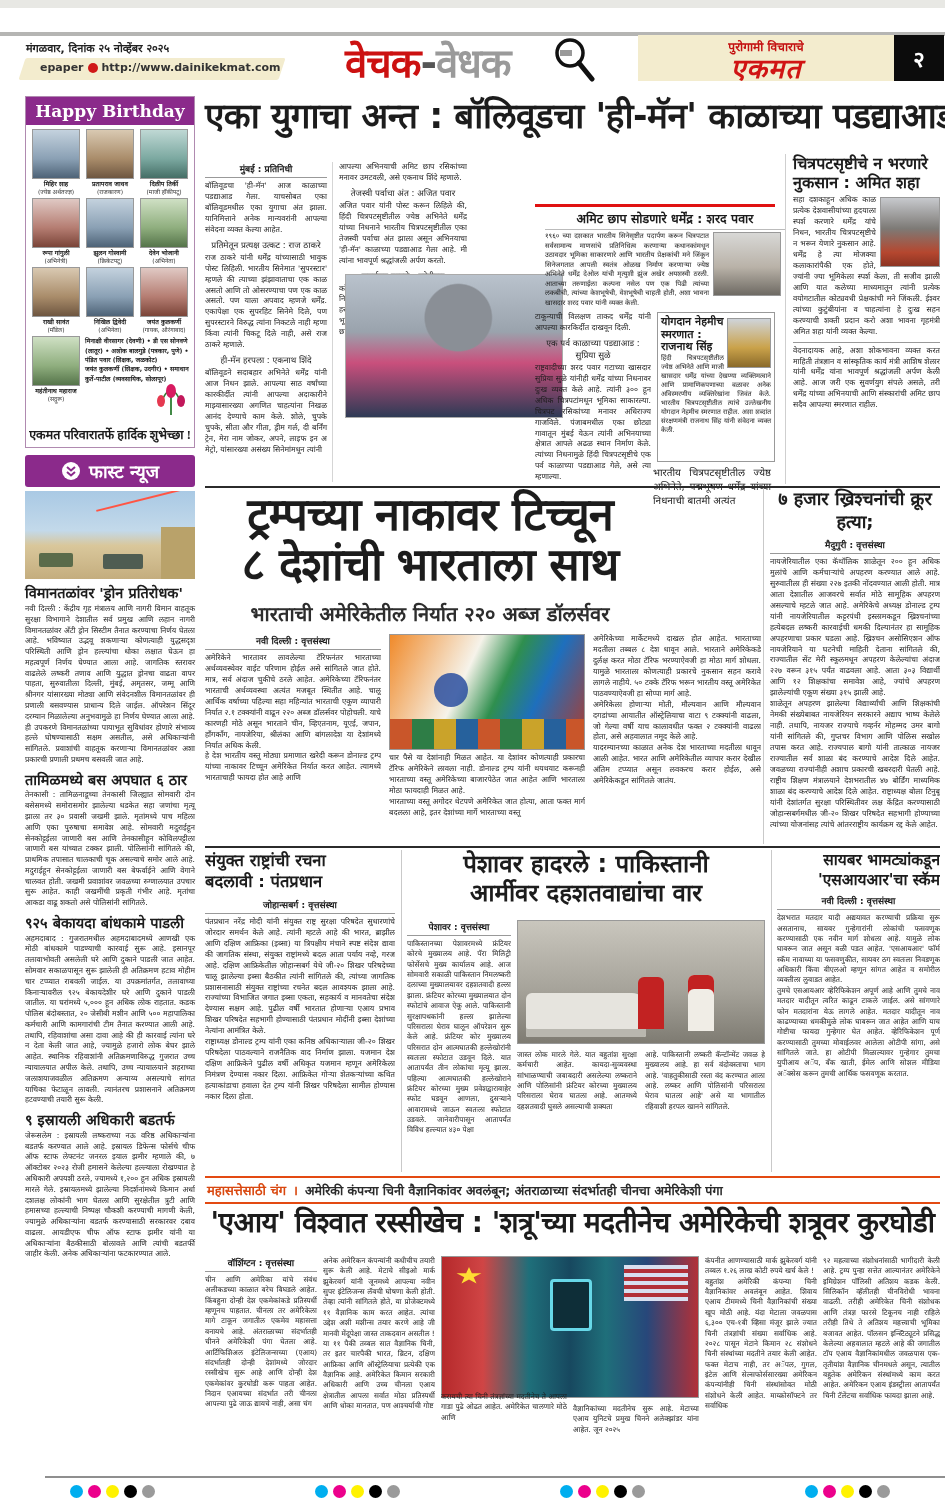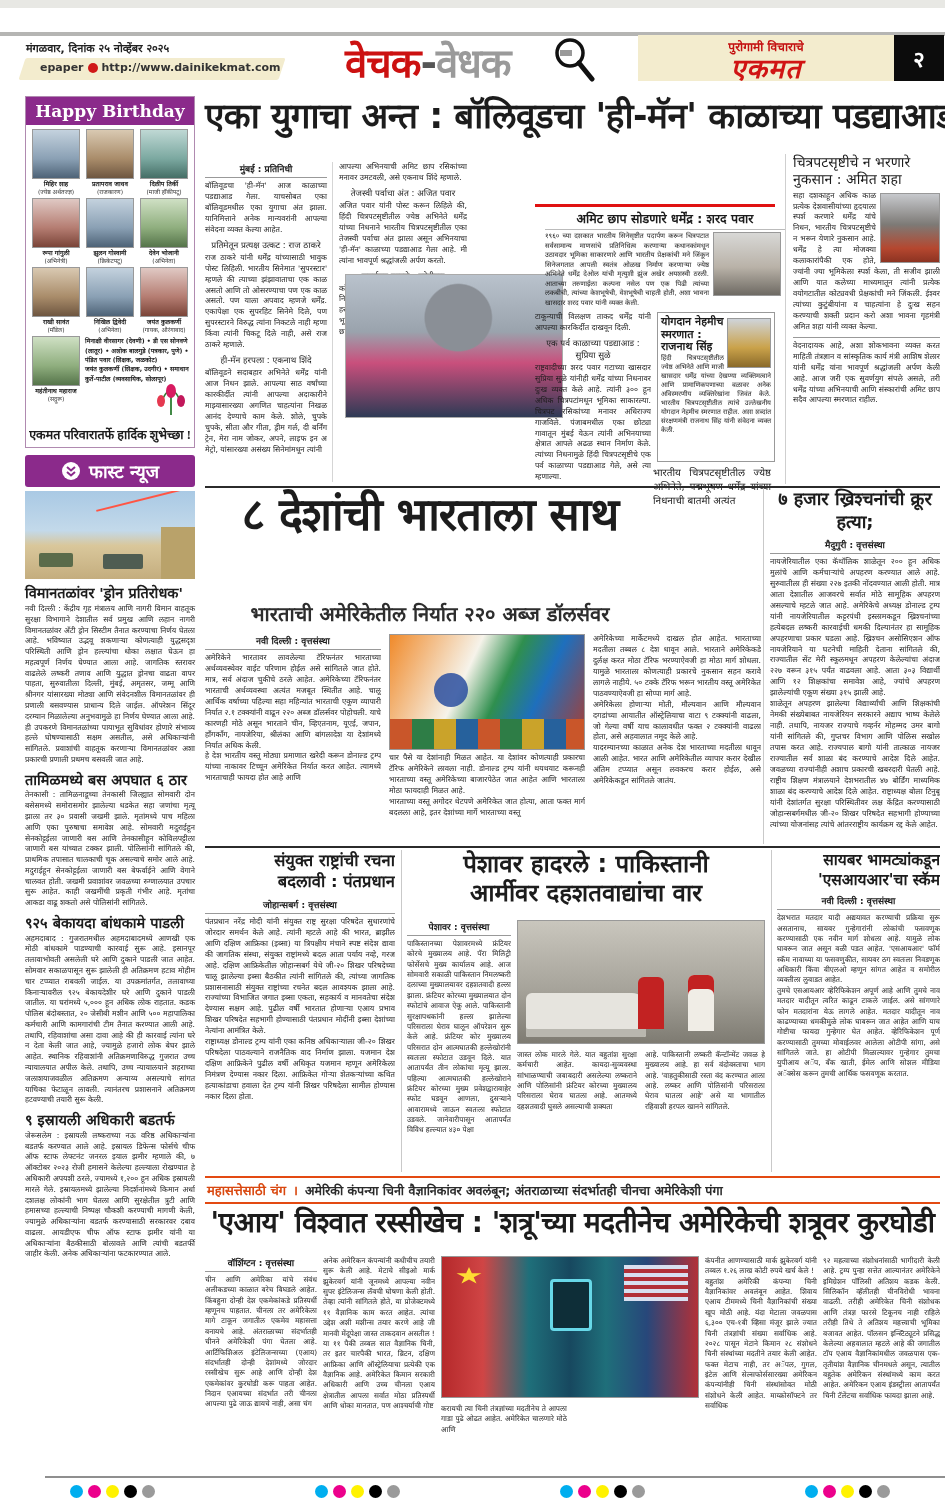--- a/index.html
+++ b/index.html
@@ -70,21 +70,21 @@
   .pawar-flex { display:flex; gap:4px; }
   .pawar-body { width:164px; font-size:6.9px; line-height:1.38; text-align:justify; }
   .pawar-ph { width:68px; height:64px; background:linear-gradient(180deg,#d8d8d6 0%,#b9b2a8 55%,#6e6a63 100%); border:1px solid #999; }
   .l-colC { position:absolute; left:330px; top:214px; width:116px; height:170px; overflow:hidden; }
   .rajnath-box { position:absolute; left:452px; top:214px; width:118px; height:150px; border:1px solid #999; padding:3px; overflow:hidden; }
   .rajnath-title { font-size:11px; font-weight:900; line-height:1.15; }
   .rajnath-ph { float:right; width:44px; height:50px; margin:2px 0 2px 3px; background:linear-gradient(180deg,#cfd4da 0%,#caa24a 60%,#8a6a2a 100%); border:1px solid #999; }
   .small-body { font-size:6.7px; line-height:1.35; text-align:justify; }
   .l-colC-bottom { position:absolute; left:448px; top:368px; width:118px; font-size:10px; line-height:1.4; text-align:justify; }
   .l-colD { position:absolute; left:580px; top:56px; width:155px; height:330px; border-left:1px solid #cfcfcf; padding-left:7px; overflow:hidden; }
-  .shah-title { font-size:14px; font-weight:400; line-height:1.2; margin-bottom:3px; }
+  .shah-title { font-size:16px; font-weight:700; line-height:1.2; margin-bottom:3px; }
   .shah-ph { float:right; width:60px; height:70px; margin:2px 0 2px 4px; background:linear-gradient(180deg,#c7c9cd 0%,#7d7a76 45%,#b5472f 80%,#8c3322 100%); border:1px solid #999; }
   .shah-div { border-top:1px solid #999; margin:4px 0 3px 0; }
 
   
   .sec-trade { position:absolute; left:0; top:480px; width:735px; height:356px; }
   .trade-headline { position:absolute; left:0; top:2px; width:450px; text-align:center; font-size:45px; font-weight:900; line-height:1.1; letter-spacing:-1px; }
   .trade-sub { position:absolute; left:0; top:112px; width:450px; text-align:center; font-size:20px; font-weight:900; color:#2d2d2d; }
   .trade-cols { position:absolute; left:0; top:146px; width:556px; height:208px; }
   .t-c1 { position:absolute; left:0; top:0; width:176px; height:208px; overflow:hidden; }
   .t-c2 { position:absolute; left:184px; top:0; width:196px; height:208px; overflow:hidden; }
@@ -92,21 +92,21 @@
   .trade-ph { width:196px; height:116px; margin-bottom:3px; border:1px solid #999; background:
       linear-gradient(115deg,#f08a2a 0%,#f6f3ea 38%,#2f8f4e 55%,#1e6fbd 72%,#b23a2a 100%); position:relative; overflow:hidden; }
   .trade-ph .chakra { position:absolute; left:44px; top:38px; width:34px; height:34px; border-radius:50%; background:#2a4fa0; opacity:.85; }
   .trade-ph .boxes { position:absolute; left:0; bottom:0; width:100%; height:30px; background:repeating-linear-gradient(90deg,#c9562a 0 22px,#2e7d46 22px 44px,#caa32a 44px 66px,#26619c 66px 88px); }
   .nigeria-col { position:absolute; left:565px; top:0; width:170px; height:356px; overflow:hidden; }
   .nigeria-head { font-size:18px; font-weight:900; text-align:center; line-height:1.25; margin-bottom:5px; }
 
   
   .sec-third { position:absolute; left:0; top:842px; width:735px; height:322px; }
   .un-col { position:absolute; left:0; top:0; width:190px; height:322px; overflow:hidden; }
-  .un-head { font-size:16.5px; font-weight:900; text-align:right; line-height:1.3; margin-bottom:5px; }
+  .un-head { font-size:16.5px; font-weight:900; text-align:left; line-height:1.3; margin-bottom:5px; }
   .pesh-zone { position:absolute; left:202px; top:0; width:358px; height:322px; }
   .pesh-head { font-size:24px; font-weight:900; text-align:center; line-height:1.2; }
   .pesh-c1 { position:absolute; left:0; top:70px; width:104px; height:252px; overflow:hidden; }
   .pesh-ph { position:absolute; left:110px; top:70px; width:248px; height:124px; border:1px solid #999; background:
       linear-gradient(180deg,#c9c6bd 0%,#a7a49b 55%,#7e7b72 100%); overflow:hidden; }
   .pesh-ph .car { position:absolute; left:8px; bottom:6px; width:120px; height:44px; background:#e6e4de; border-radius:6px 14px 2px 2px; box-shadow:inset 0 -8px 0 #b9b7af; }
   .pesh-ph .vest1 { position:absolute; left:120px; bottom:14px; width:26px; height:52px; background:#c22222; border-radius:6px 6px 0 0; }
   .pesh-ph .vest2 { position:absolute; left:170px; bottom:12px; width:26px; height:56px; background:#f0ede6; box-shadow:inset 0 14px 0 #c22222; border-radius:6px 6px 0 0; }
   .pesh-u1 { position:absolute; left:110px; top:200px; width:120px; height:122px; overflow:hidden; }
   .pesh-u2 { position:absolute; left:238px; top:200px; width:120px; height:122px; overflow:hidden; }
@@ -123,21 +123,21 @@
   .sec-ai { position:absolute; left:0; top:1200px; width:735px; height:262px; }
   .ai-head { font-size:28px; font-weight:900; text-align:center; letter-spacing:-0.5px; line-height:1.1; }
   .ai-cols { position:absolute; left:0; top:48px; width:735px; height:214px; }
   .a-c1 { position:absolute; left:0; top:0; width:112px; height:214px; overflow:hidden; }
   .a-c2 { position:absolute; left:118px; top:0; width:112px; height:214px; overflow:hidden; }
   .ai-ph { position:absolute; left:236px; top:0; width:258px; height:142px; border:1px solid #999; background:
       linear-gradient(90deg,#b5292b 0%,#d04545 16%,#1f6f7a 34%,#17485f 50%,#1f6f7a 64%,#27477a 80%,#b23038 100%); overflow:hidden; }
   .ai-ph .chip { position:absolute; left:108px; top:22px; width:42px; height:52px; background:#0e2e38; border:3px solid #67d8e8; border-radius:4px; }
   .ai-ph .stars { position:absolute; left:14px; top:10px; width:26px; height:18px; background:#ffdd33; clip-path:polygon(50% 0,61% 35%,98% 35%,68% 57%,79% 91%,50% 70%,21% 91%,32% 57%,2% 35%,39% 35%); }
   .ai-ph .stripes { position:absolute; right:10px; top:8px; width:64px; height:36px; background:repeating-linear-gradient(180deg,#d8dff0 0 4px,#b23038 4px 8px); }
-  .a-u1 { position:absolute; left:236px; top:148px; width:126px; height:66px; overflow:hidden; }
+  .a-u1 { position:absolute; left:236px; top:136px; width:126px; height:66px; overflow:hidden; }
   .a-u2 { position:absolute; left:368px; top:148px; width:126px; height:66px; overflow:hidden; }
   .a-c4 { position:absolute; left:500px; top:0; width:112px; height:214px; overflow:hidden; }
   .a-c5 { position:absolute; left:618px; top:0; width:117px; height:214px; overflow:hidden; }
 
   
   .foot-rule { position:absolute; left:45px; top:1468px; width:900px; height:2px; background:#8f8f8f; }
   .dot-group { position:absolute; top:1477px; display:flex; gap:5px; }
   .dot { width:13px; height:13px; border-radius:50%; display:inline-block; }
 
   .ph-warm { background:linear-gradient(180deg,#d9c9b2 0%,#a98c6a 60%,#6e5640 100%); }
@@ -321,20 +321,21 @@
         <div class="bodytxt">सहा दशकाहून अधिक काळ प्रत्येक देशवासीयांच्या हृदयाला स्पर्श करणारे धर्मेंद्र यांचे निधन, भारतीय चित्रपटसृष्टीचे न भरून येणारे नुकसान आहे. धर्मेंद्र हे त्या मोजक्या कलाकारांपैकी एक होते, ज्यांनी ज्या भूमिकेला स्पर्श केला, ती सजीव झाली आणि यात कलेच्या माध्यमातून त्यांनी प्रत्येक वयोगटातील कोट्यवधी प्रेक्षकांची मने जिंकली. ईश्वर त्यांच्या कुटुंबीयांना व चाहत्यांना हे दुःख सहन करण्याची शक्ती प्रदान करो अशा भावना गृहमंत्री अमित शहा यांनी व्यक्त केल्या.</div>
         <div class="shah-div"></div>
         <div class="bodytxt">वेदनादायक आहे, अशा शोकभावना व्यक्त करत माहिती तंत्रज्ञान व सांस्कृतिक कार्य मंत्री आशिष शेलार यांनी धर्मेंद्र यांना भावपूर्ण श्रद्धांजली अर्पण केली आहे. आज जरी एक सुवर्णयुग संपले असले, तरी धर्मेंद्र यांच्या अभिनयाची आणि संस्कारांची अमिट छाप सदैव आपल्या स्मरणात राहील.</div>
       </div>
     </section>
 
     <div class="hrule" style="top:478px"></div>
 
     <section class="sec-trade">
       <div class="trade-headline">
+        <div>ट्रम्पच्या नाकावर टिच्चून</div>
         <div>८ देशांची भारताला साथ</div>
       </div>
       <div class="trade-sub">भारताची अमेरिकेतील निर्यात २२० अब्ज डॉलर्सवर</div>
       <div class="trade-cols">
         <div class="t-c1">
           <div class="byline">नवी दिल्ली : वृत्तसंस्था</div>
           <div class="bodytxt">अमेरिकेने भारतावर लावलेल्या टॅरिफनंतर भारताच्या अर्थव्यवस्थेवर वाईट परिणाम होईल असे सांगितले जात होते. मात्र, सर्व अंदाज चुकीचे ठरले आहेत. अमेरिकेच्या टॅरिफनंतर भारताची अर्थव्यवस्था अत्यंत मजबूत स्थितीत आहे. चालू आर्थिक वर्षाच्या पहिल्या सहा महिन्यांत भारताची एकूण व्यापारी निर्यात २.१ टक्क्यांनी वाढून २२० अब्ज डॉलर्सवर पोहोचली. याचे कारणही मोठे असून भारताने चीन, व्हिएतनाम, यूएई, जपान, हाँगकाँग, नायजेरिया, श्रीलंका आणि बांगलादेश या देशांमध्ये निर्यात अधिक केली.</div>
           <div class="bodytxt">हे देश भारतीय वस्तू मोठ्या प्रमाणात खरेदी करून डोनाल्ड ट्रम्प यांच्या नाकावर टिच्चून अमेरिकेत निर्यात करत आहेत. त्यामध्ये भारताचाही फायदा होत आहे आणि</div>
         </div>
         <div class="t-c2">
@@ -426,20 +427,23 @@
           <div class="bodytxt" style="font-size:7.3px">या ११ पैकी तब्बल सात वैज्ञानिक चिनी, तर इतर चारपैकी भारत, ब्रिटन, दक्षिण आफ्रिका आणि ऑस्ट्रेलियाचा प्रत्येकी एक वैज्ञानिक आहे. अमेरिकेत किमान सरकारी अधिकारी आणि उच्च चीनला एआय क्षेत्रातील आपला सर्वात मोठा प्रतिस्पर्धी आणि धोका मानतात, पण आश्चर्याची गोष्ट</div>
         </div>
         <div class="ai-ph">
             <span class="stars"></span>
             <span class="stripes"></span>
             <span class="chip"></span>
           </div>
         <div class="a-u1">
           <div class="bodytxt" style="font-size:7.3px">करायची त्या चिनी तंत्रज्ञांच्या मदतीनेच ते आपला गाडा पुढे ओढत आहेत. अमेरिकेत चालणारे मोठे आणि</div>
         </div>
+        <div class="a-u2">
+          <div class="bodytxt" style="font-size:7.3px">वैज्ञानिकांच्या मदतीनेच सुरू आहे. मेटाच्या एआय युनिटचे प्रमुख चिनने अलेक्झांडर यांना आहेत. जून २०२५</div>
+        </div>
         <div class="a-c4">
           <div class="bodytxt" style="font-size:7.3px">कंपनीत आणण्यासाठी मार्क झुकेरबर्ग यांनी तब्बल १.२६ लाख कोटी रुपये खर्च केले !</div>
           <div class="bodytxt" style="font-size:7.3px">बहुतांश अमेरिकी कंपन्या चिनी वैज्ञानिकांवर अवलंबून आहेत. शिवाय एआय टीममध्ये चिनी वैज्ञानिकांची संख्या खूप मोठी आहे. यंदा मेटाला जवळपास ६,३०० एच-१बी व्हिसा मंजूर झाले ज्यात चिनी तंत्रज्ञांची संख्या सर्वाधिक आहे. २०२८ पासून मेटाने किमान २८ संशोधने चिनी संस्थांच्या मदतीने तयार केली आहेत. फक्त मेटाच नाही, तर अॅपल, गुगल, इंटेल आणि सेल्सफोर्ससारख्या अमेरिकन कंपन्यांनीही चिनी संस्थांसोबत मोठी संशोधने केली आहेत. माय्क्रोसॉफ्टने तर सर्वाधिक</div>
         </div>
         <div class="a-c5">
           <div class="bodytxt" style="font-size:7.3px">९२ महत्वाच्या संशोधनांसाठी भागीदारी केली आहे. ट्रम्प पुन्हा सत्तेत आल्यानंतर अमेरिकेने इमिग्रेशन पॉलिसी अतिशय कडक केली. सिलिकॉन व्हॅलीतही चीनविरोधी भावना वाढली. तरीही अमेरिकेत चिनी संशोधक आणि तंत्रज्ञ फारसे टिकूनच नाही राहिले तरीही तिथे ते अतिशय महत्त्वाची भूमिका बजावत आहेत. पॉलसन इन्स्टिट्यूटने प्रसिद्ध केलेल्या अहवालात म्हटले आहे की जगातील टॉप एआय वैज्ञानिकांमधील जवळपास एक-तृतीयांश वैज्ञानिक चीनमधले असून, त्यातील बहुतेक अमेरिकन संस्थांमध्ये काम करत आहेत. अमेरिकन एआय इंडस्ट्रीला आतापर्यंत चिनी टॅलेंटचा सर्वाधिक फायदा झाला आहे.</div>
         </div>
       </div>
     </section>
   </main>

